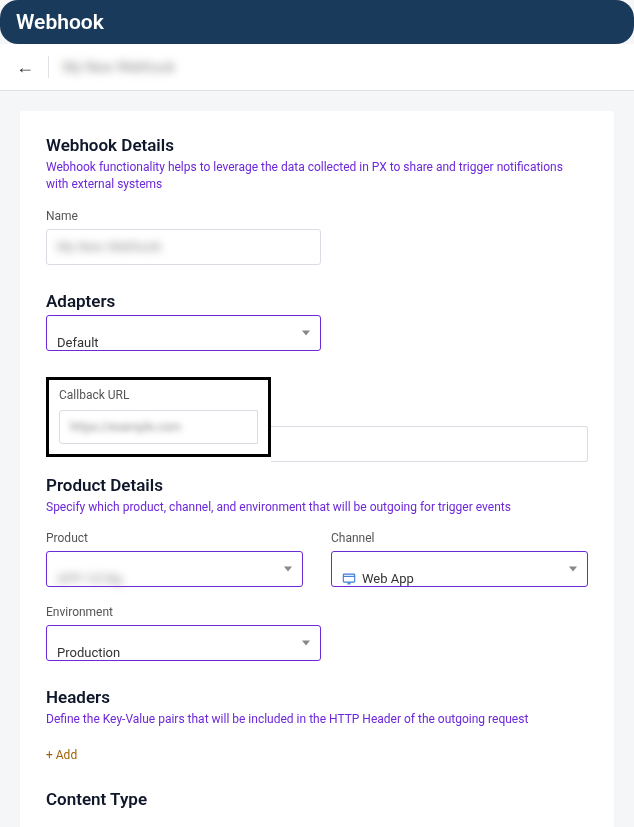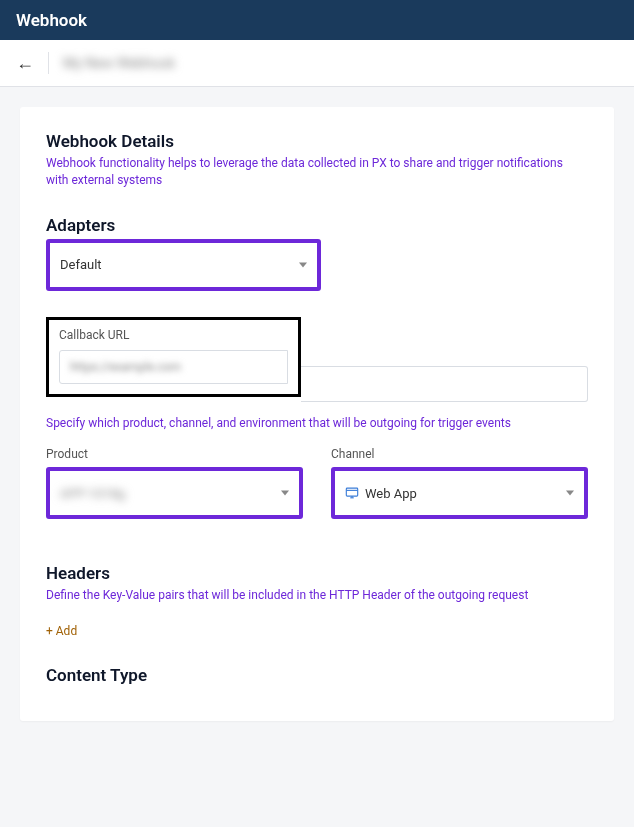--- a/index.html
+++ b/index.html
@@ -7,22 +7,23 @@
       font-family: -apple-system, BlinkMacSystemFont, "Segoe UI", Roboto, Helvetica, Arial, sans-serif;
       background: #f5f6f8;
       width: 634px;
       height: 827px;
       overflow: hidden;
     }
     .top-bar {
       background: #1a3a5c;
       color: #fff;
       padding: 10px 16px;
-      font-size: 17px;
+      font-size: 21px;
       font-weight: 600;
+      border-radius: 18px;
     }
     .nav-bar {
       background: #fff;
       display: flex;
       align-items: center;
       padding: 12px 16px;
       border-bottom: 1px solid #e0e2e7;
       gap: 14px;
     }
     .back-arrow {
@@ -78,50 +79,50 @@
       font-size: 13px;
       color: #333;
       background: #fff;
     }
     .blur-text {
       filter: blur(4px);
       color: #888;
     }
     .select-box {
       width: 275px;
-      height: 52px;
-      border: 4px solid #6d28d9;
+      height: 36px;
+      border: 1px solid #6d28d9;
       border-radius: 3px;
       padding: 0 30px 0 10px;
       font-size: 13px;
       color: #333;
       background: #fff;
       display: flex;
-      align-items: center;
+      align-items: flex-end;
       position: relative;
       cursor: pointer;
     }
     .select-box.full { width: 100%; }
     .chevron-down {
       position: absolute;
       right: 10px;
       top: 50%;
       transform: translateY(-50%);
       width: 0; height: 0;
       border-left: 4px solid transparent;
       border-right: 4px solid transparent;
       border-top: 5px solid #888;
     }
     .section-block { margin-bottom: 26px; }
     .field-block { margin-bottom: 18px; }
     .highlight-box {
       border: 3px solid #000;
       padding: 8px 10px 10px 10px;
       margin-bottom: 18px;
-      width: 255px;
+      width: 225px;
     }
     .highlight-box .field-label { margin-bottom: 8px; }
     .callback-row {
       display: flex;
       align-items: flex-end;
     }
     .callback-input {
       flex: 1;
       height: 36px;
       border: 1px solid #d9dde3;
@@ -184,20 +185,26 @@
   <span class="nav-divider"></span>
   <span class="breadcrumb-name">My New Webhook</span>
 </div>
 
 <div class="content-wrap">
   <div class="card">
 
     <div class="section-block">
       <div class="section-title">Webhook Details</div>
       <div class="section-desc">Webhook functionality helps to leverage the data collected in PX to share and trigger notifications with external systems</div>
+      <div class="field-block">
+        <label class="field-label">Name</label>
+        <div class="text-input" style="display:flex;align-items:center;">
+          <span class="blur-text">My New Webhook</span>
+        </div>
+      </div>
     </div>
 
     <div class="section-block">
       <div class="section-title">Adapters</div>
       <div class="select-box">
         <span>Default</span>
         <span class="chevron-down"></span>
       </div>
     </div>
 
@@ -205,20 +212,21 @@
       <div class="highlight-box">
         <label class="field-label">Callback URL</label>
         <div class="text-input">
           <span class="url-blur">https://example.com</span>
         </div>
       </div>
       <div class="callback-input"></div>
     </div>
 
     <div class="section-block">
+      <div class="section-title">Product Details</div>
       <div class="section-desc">Specify which product, channel, and environment that will be outgoing for trigger events</div>
       <div class="two-col">
         <div class="field-block">
           <label class="field-label">Product</label>
           <div class="select-box full">
             <span class="product-blur">APP-1018g</span>
             <span class="chevron-down"></span>
           </div>
         </div>
         <div class="field-block">
@@ -230,20 +238,27 @@
                 <line x1="1.5" y1="5" x2="14.5" y2="5"></line>
                 <line x1="6" y1="13.5" x2="10" y2="13.5"></line>
                 <line x1="8" y1="11.5" x2="8" y2="13.5"></line>
               </svg>
             </span>
             <span>Web App</span>
             <span class="chevron-down"></span>
           </div>
         </div>
       </div>
+      <div class="field-block">
+        <label class="field-label">Environment</label>
+        <div class="select-box">
+          <span>Production</span>
+          <span class="chevron-down"></span>
+        </div>
+      </div>
     </div>
 
     <div class="section-block">
       <div class="section-title">Headers</div>
       <div class="section-desc">Define the Key-Value pairs that will be included in the HTTP Header of the outgoing request</div>
       <span class="add-link">+ Add</span>
     </div>
 
     <div class="section-block">
       <div class="section-title">Content Type</div>

